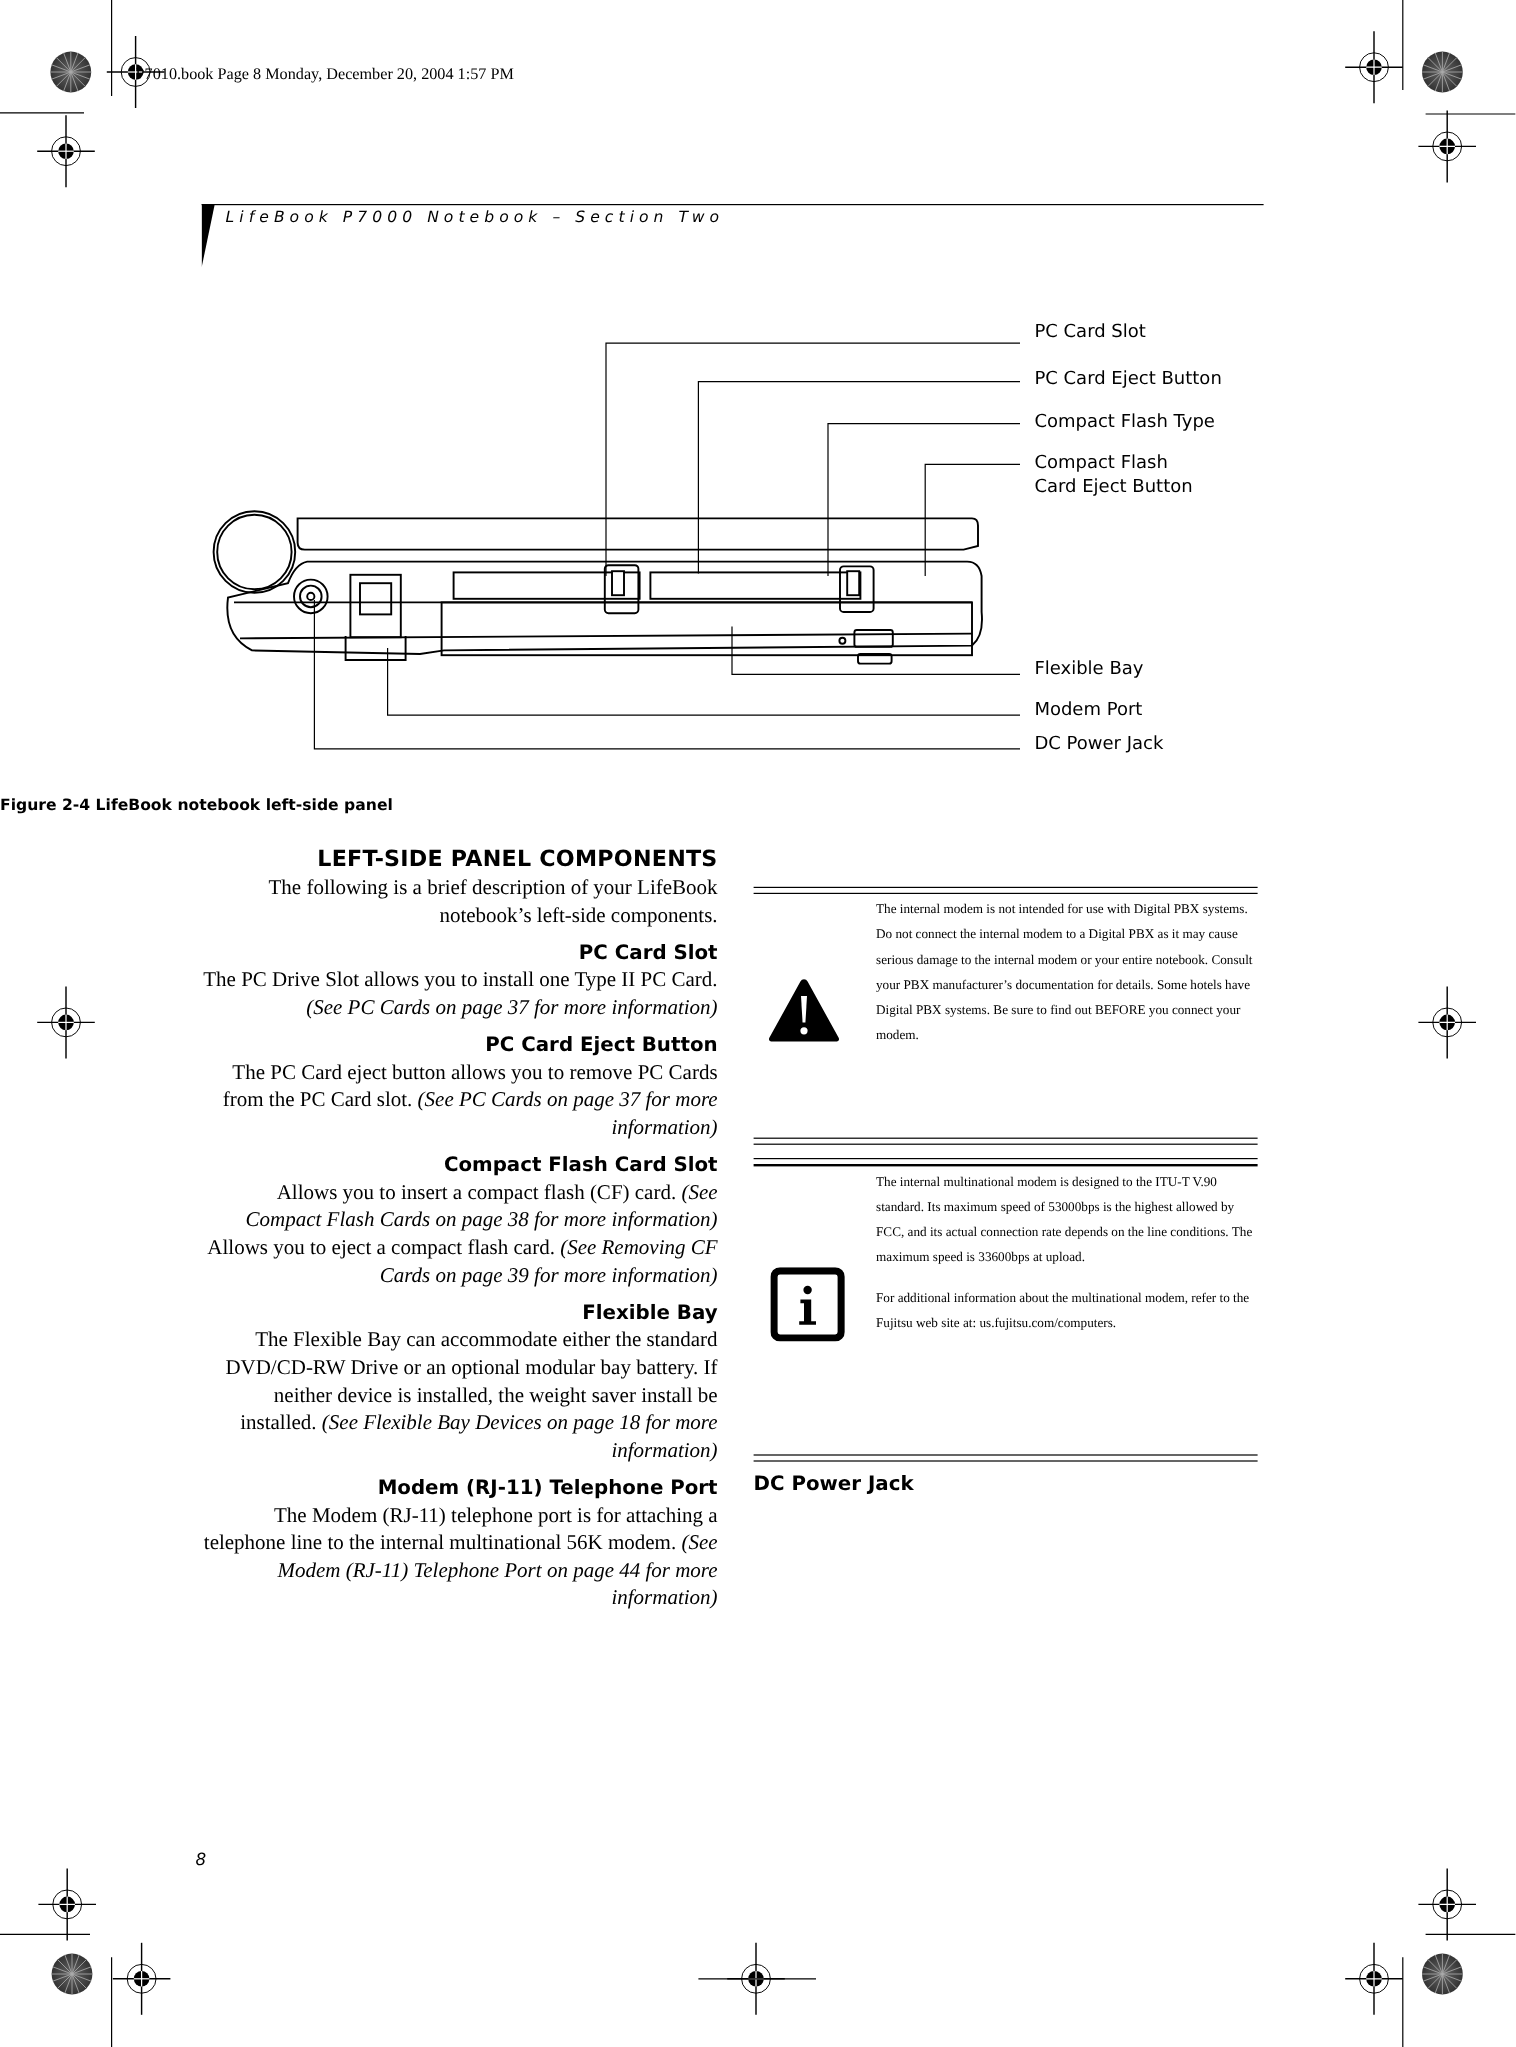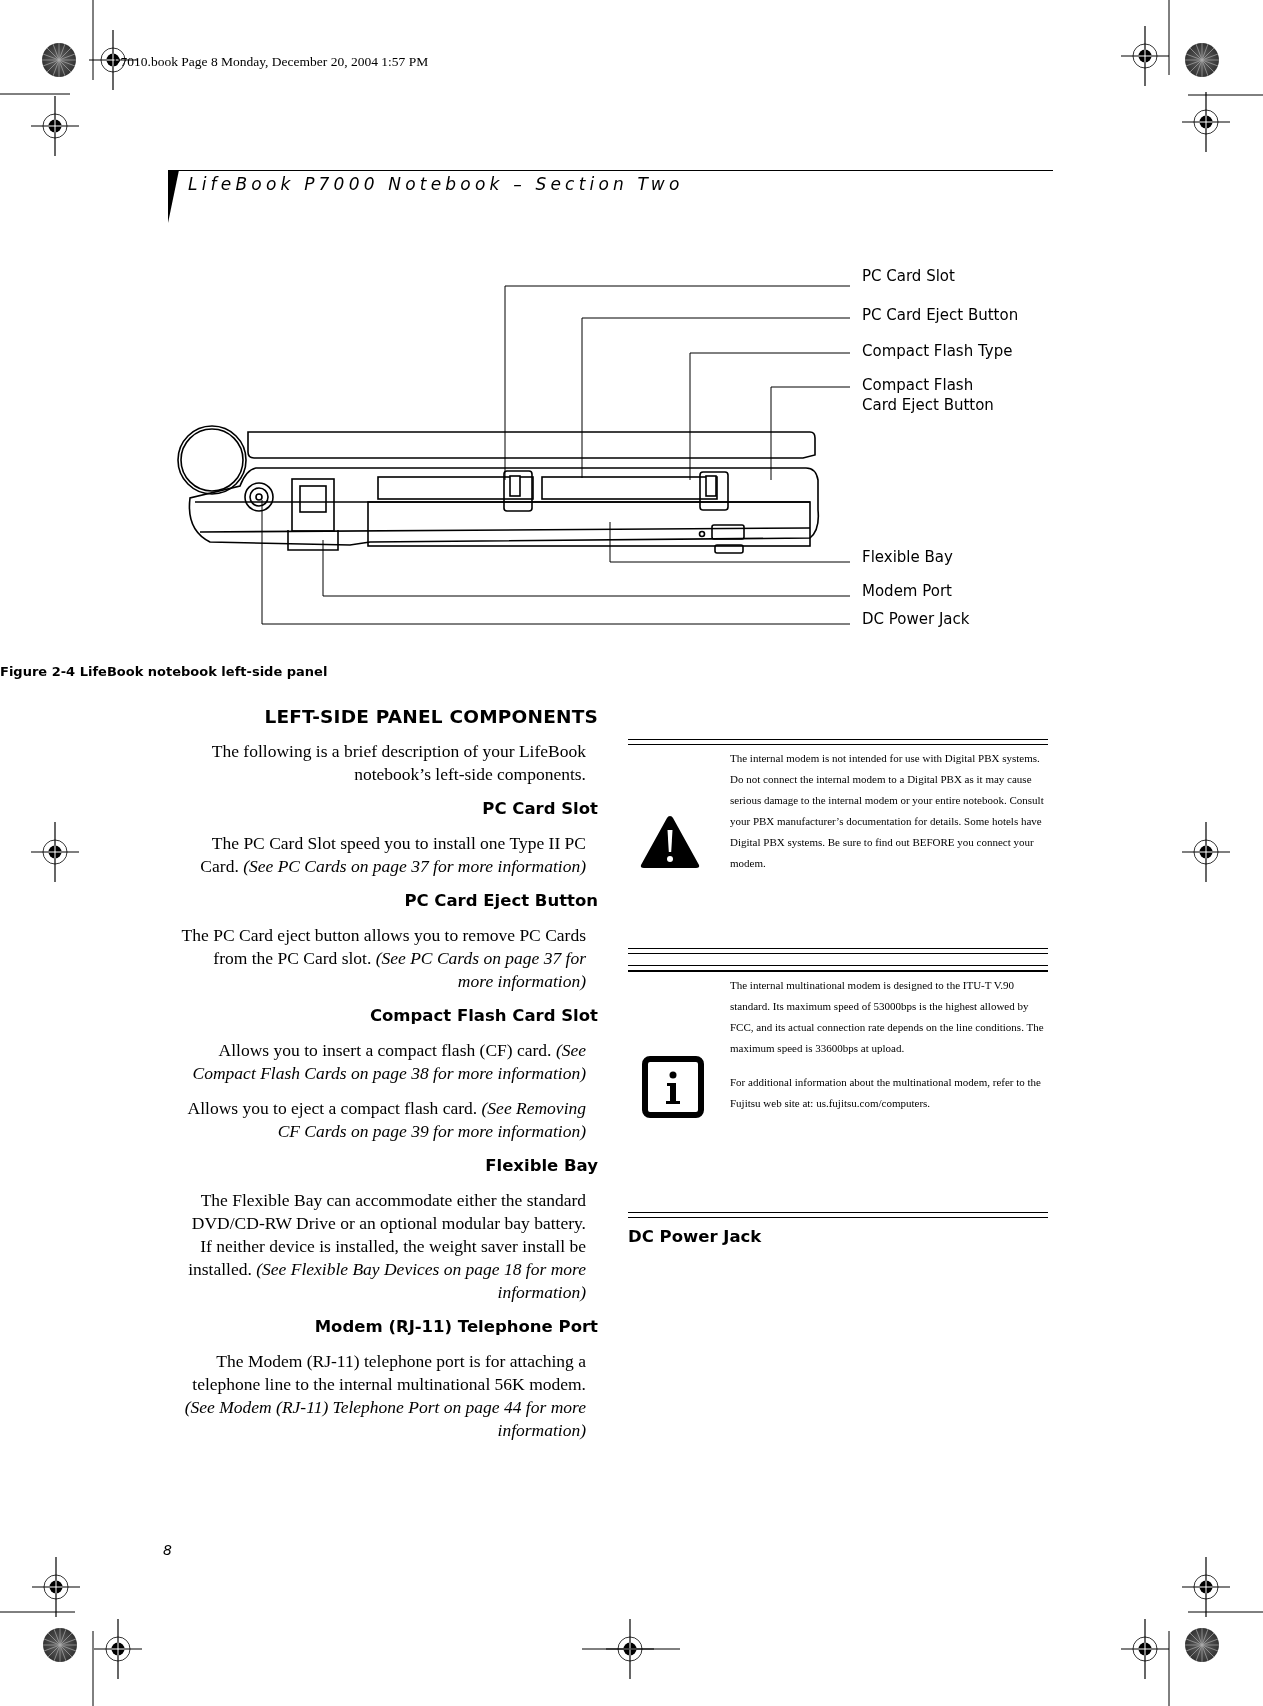--- a/index.html
+++ b/index.html
@@ -1,28 +1,28 @@
 <!DOCTYPE html>
 <html><head>
 <meta charset="utf-8">
 <style>
   html,body{margin:0;padding:0;background:#fff;}
   body{width:1263px;height:1706px;position:relative;overflow:hidden;color:#000;}
   .abs{position:absolute;}
   .serif{font-family:"Liberation Serif","DejaVu Serif",serif;}
   .sans{font-family:"DejaVu Sans","Liberation Sans",sans-serif;}
   .slug{left:113px;top:54px;font-size:13.5px;white-space:nowrap;}
-  .runhead{left:188px;top:174px;font-size:17px;font-style:italic;letter-spacing:4.2px;white-space:nowrap;}
+  .runhead{left:188px;top:174px;font-size:13px;font-style:italic;letter-spacing:4.2px;white-space:nowrap;}
   .hrule{height:1px;background:#000;}
   .callout{font-size:15px;white-space:nowrap;line-height:20px;}
   .caption{left:0;width:1263px;top:664px;text-align:left;font-size:13px;font-weight:bold;}
   .col{font-size:17.5px;line-height:23px;}
   .col h1{font-size:18.5px;font-weight:bold;margin:0;line-height:23px;letter-spacing:0.2px;}
   .col h2{font-size:16.5px;font-weight:bold;margin:9px 0 0 0;line-height:22px;}
-  .col p{margin:12px;}
+  .col p{margin:0;}
   .col em{font-style:italic;}
   .note{font-size:11px;line-height:21px;font-family:Liberation Serif, serif;}
   .note p{margin:0;}
   .pagenum{left:163px;top:1542px;font-size:14px;font-style:italic;}
 </style>
 </head>
 <body>
 
 <svg class="abs" style="left:0;top:0;" width="1263" height="1706" viewBox="0 0 1263 1706">
   <defs>
@@ -151,21 +151,21 @@
 <div class="abs callout sans" style="left:862px;top:581px;">Modem Port</div>
 <div class="abs callout sans" style="left:862px;top:609px;">DC Power Jack</div>
 
 <div class="abs caption sans">Figure 2-4 LifeBook notebook left-side panel</div>
 
 <div class="abs col serif" style="left:168px;top:705px;width:430px;text-align:right;">
   <h1 class="sans">LEFT-SIDE PANEL COMPONENTS</h1>
   <p>The following is a brief description of your LifeBook notebook’s left-side components.</p>
 
   <h2 class="sans">PC Card Slot</h2>
-  <p><span>The PC Card Slot speed you to install one Type II PC Card.</span> <em>(See PC Cards on page 37 for more information)</em></p>
+  <p><span>The PC Drive Slot allows you to install one Type II PC Card.</span> <em>(See PC Cards on page 37 for more information)</em></p>
 
   <h2 class="sans">PC Card Eject Button</h2>
   <p><span>The PC Card eject button allows you to remove PC Cards from the PC Card slot.</span> <em>(See PC Cards on page 37 for more information)</em></p>
 
   <h2 class="sans">Compact Flash Card Slot</h2>
   <p><span>Allows you to insert a compact flash (CF) card.</span> <em>(See Compact Flash Cards on page 38 for more information)</em></p>
 
   <p><span>Allows you to eject a compact flash card.</span> <em>(See Removing CF Cards on page 39 for more information)</em></p>
 
   <h2 class="sans">Flexible Bay</h2>

